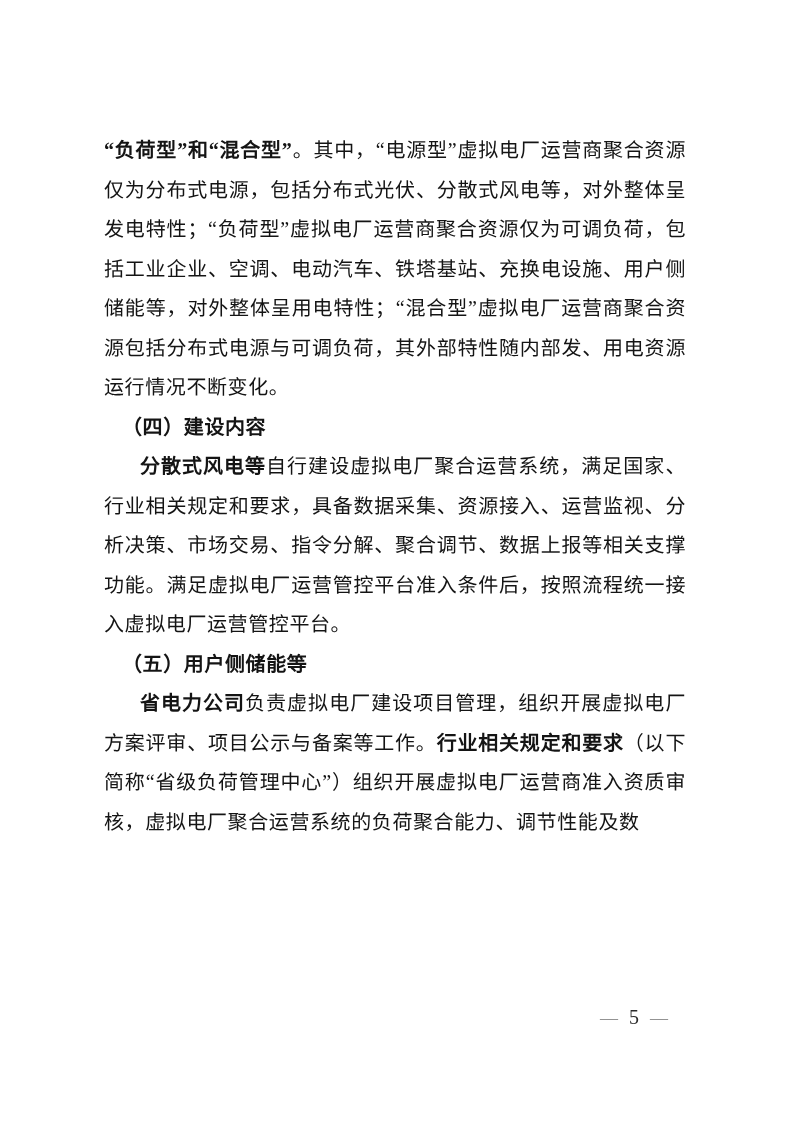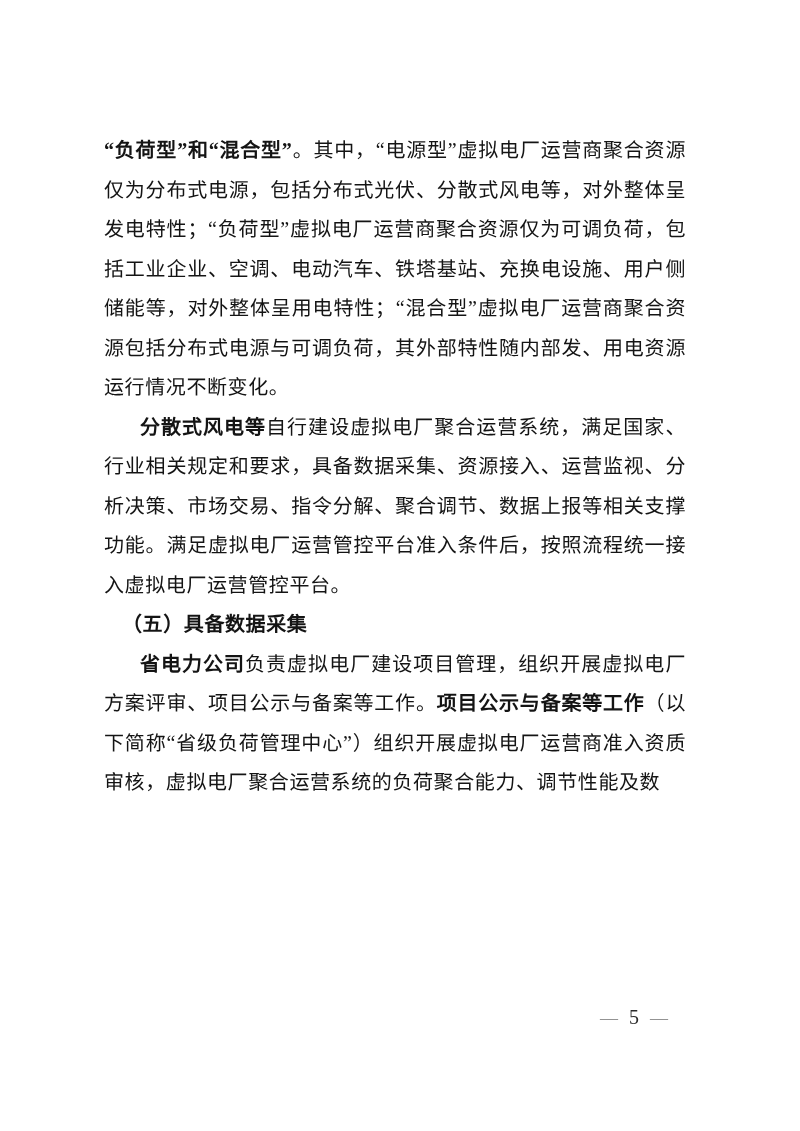--- a/index.html
+++ b/index.html
@@ -58,22 +58,23 @@
   }
 </style>
 </head>
 <body>
 
 <div class="page">
 
   <main class="content">
 
   <p class="para"><span class="seg bold">“负荷型”和“混合型”</span><span class="seg">。其中，“电源型”虚拟电厂运营商聚合资源仅为分布式电源，包括分布式光伏、分散式风电等，对外整体呈发电特性；“负荷型”虚拟电厂运营商聚合资源仅为可调负荷，包括工业企业、空调、电动汽车、铁塔基站、充换电设施、用户侧储能等，对外整体呈用电特性；“混合型”虚拟电厂运营商聚合资源包括分布式电源与可调负荷，其外部特性随内部发、用电资源运行情况不断变化。</span></p>
+      <p class="heading"><span class="seg bold">（四）建设内容</span></p>
       <p class="para indent"><span class="seg bold">分散式风电等</span><span class="seg">自行建设虚拟电厂聚合运营系统，满足国家、行业相关规定和要求，具备数据采集、资源接入、运营监视、分析决策、市场交易、指令分解、聚合调节、数据上报等相关支撑功能。满足虚拟电厂运营管控平台准入条件后，按照流程统一接入虚拟电厂运营管控平台。</span></p>
-      <p class="heading"><span class="seg bold">（五）具备数据采集</span></p>
-      <p class="para indent"><span class="seg bold">省电力公司</span><span class="seg">负责虚拟电厂建设项目管理，组织开展虚拟电厂方案评审、项目公示与备案等工作。</span><span class="seg bold">项目公示与备案等工作</span><span class="seg">（以下简称“省级负荷管理中心”）组织开展虚拟电厂运营商准入资质审核，虚拟电厂聚合运营系统的负荷聚合能力、调节性能及数</span></p>
+      <p class="heading"><span class="seg bold">（五）用户侧储能等</span></p>
+      <p class="para indent"><span class="seg bold">省电力公司</span><span class="seg">负责虚拟电厂建设项目管理，组织开展虚拟电厂方案评审、项目公示与备案等工作。</span><span class="seg bold">行业相关规定和要求</span><span class="seg">（以下简称“省级负荷管理中心”）组织开展虚拟电厂运营商准入资质审核，虚拟电厂聚合运营系统的负荷聚合能力、调节性能及数</span></p>
     </main>
 
   <footer class="page-footer">
     <span class="dash">—</span><span class="num">5</span><span class="dash">—</span>
   </footer>
 
 </div>
 
 </body></html>

